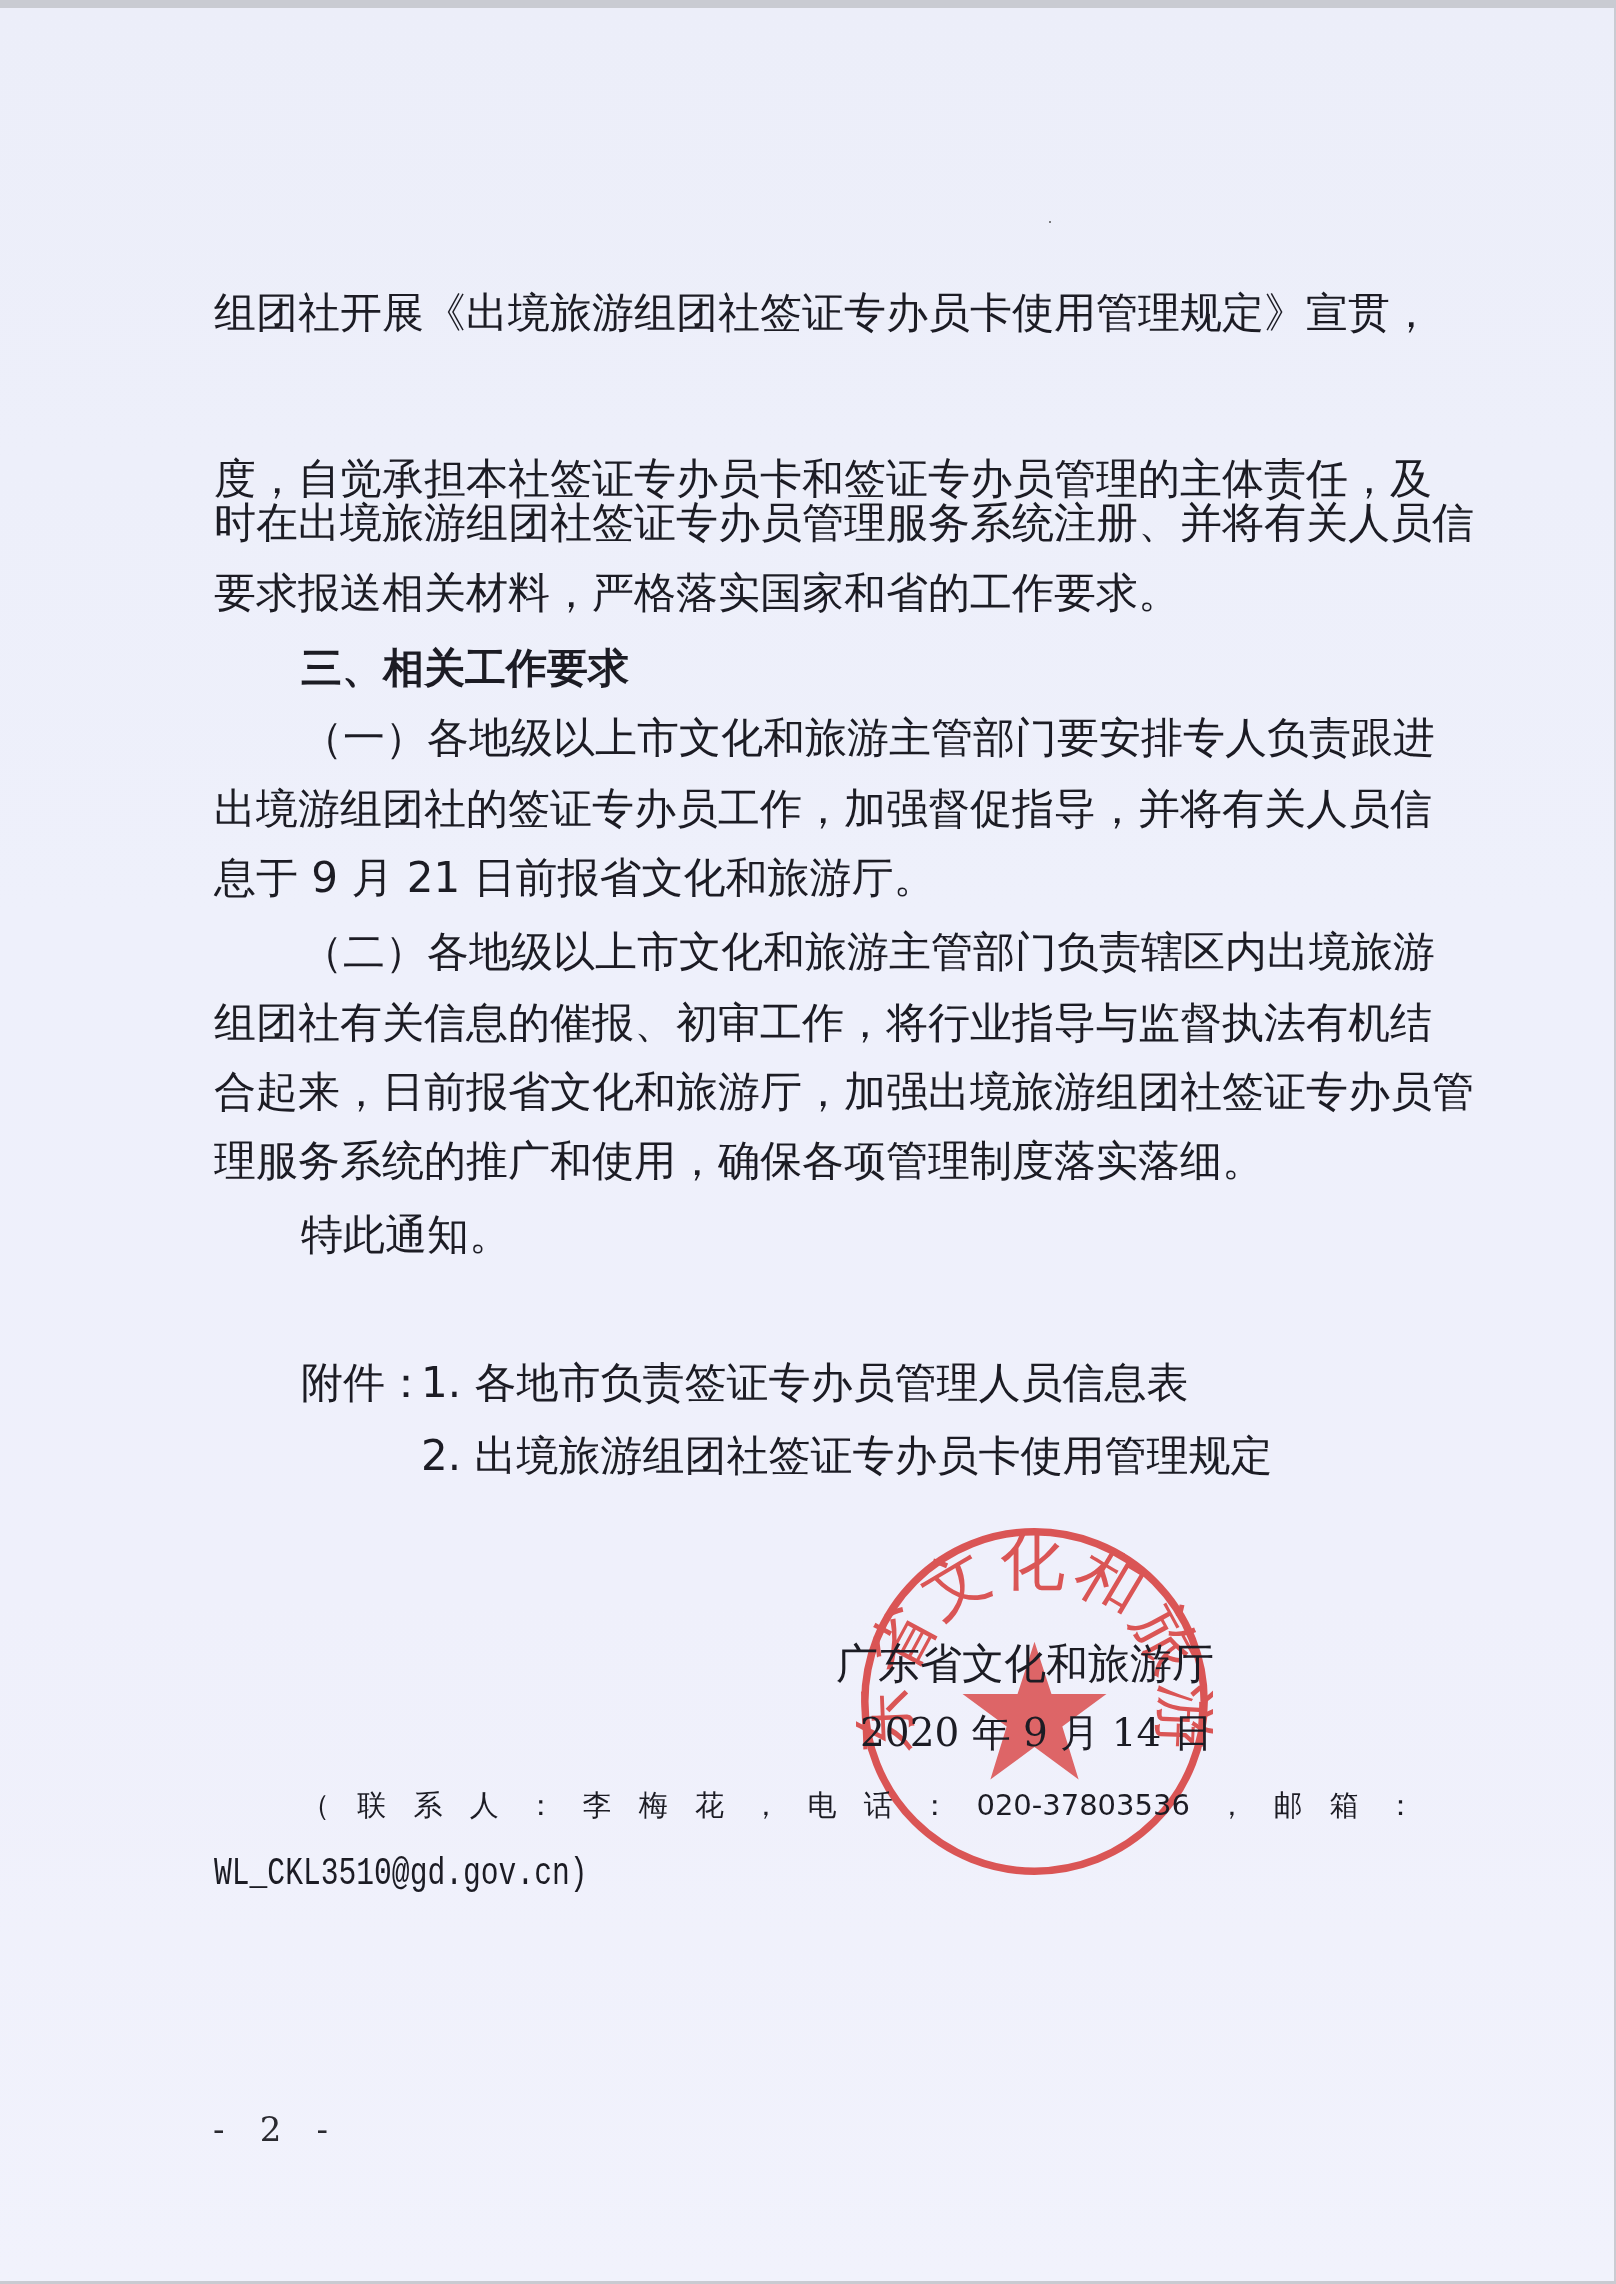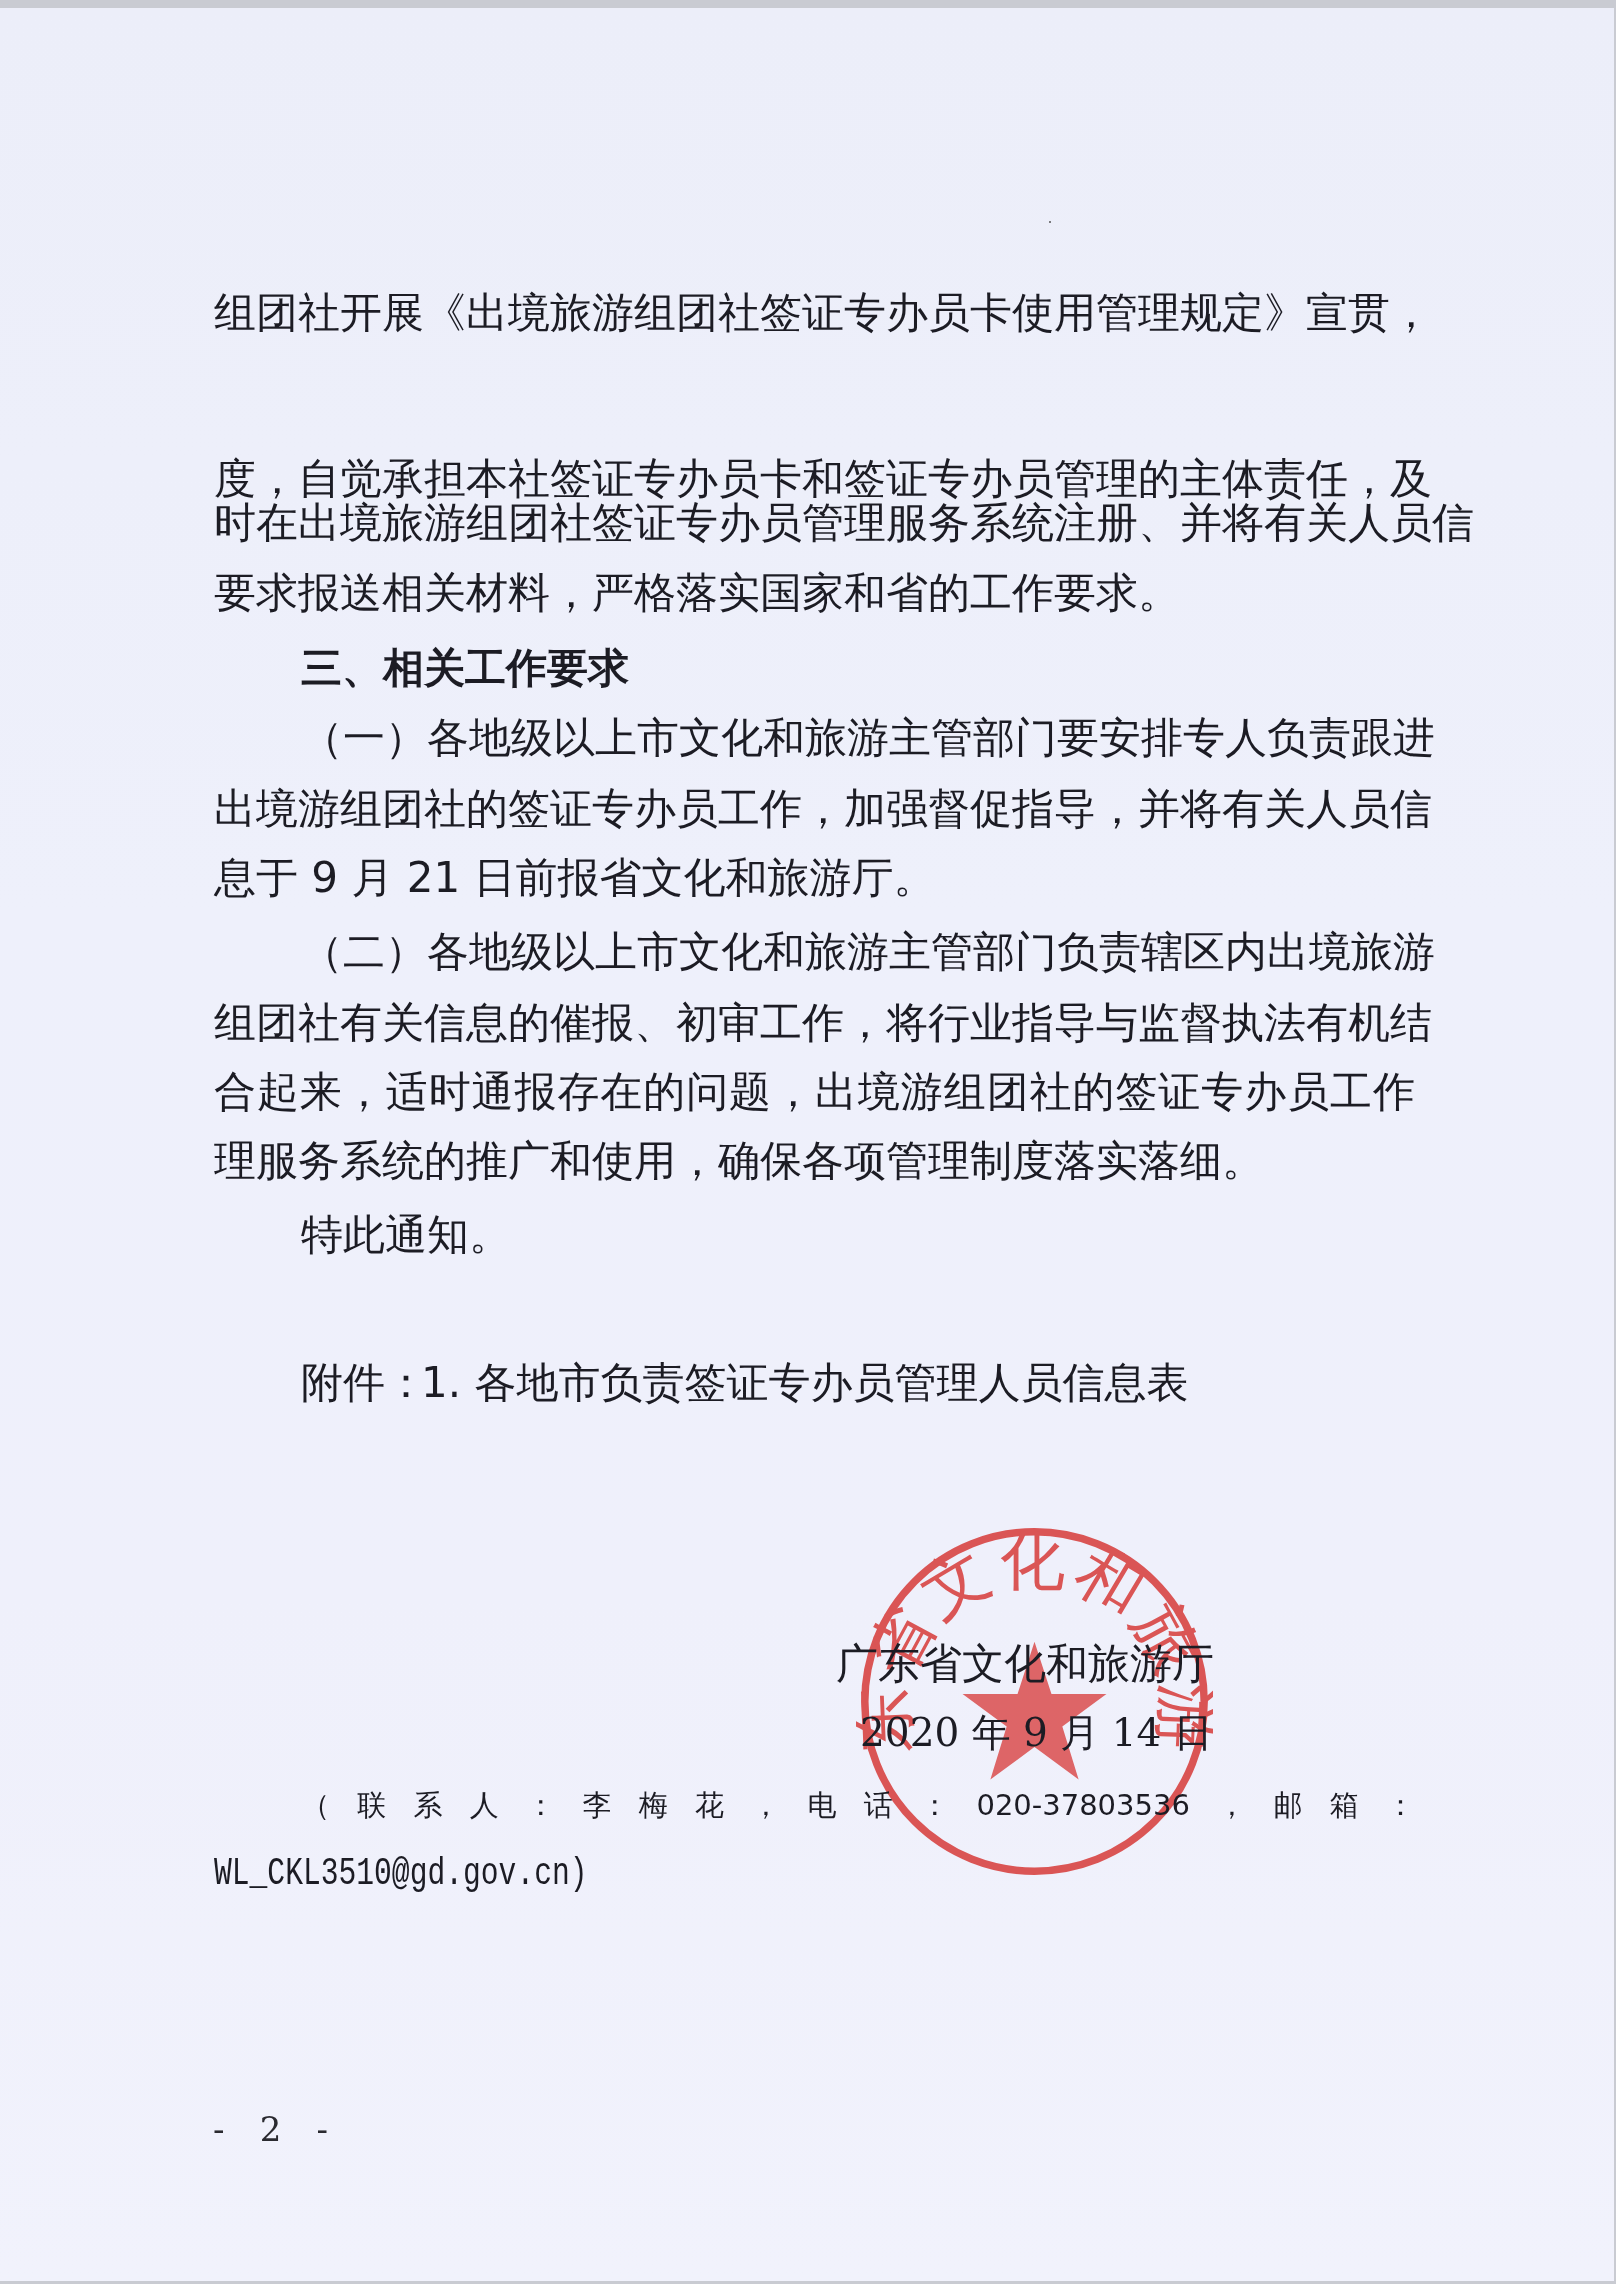--- a/index.html
+++ b/index.html
@@ -121,27 +121,28 @@
   <div class="line body-text last" style="top:558px;">要求报送相关材料，严格落实国家和省的工作要求。</div>
 
   <div class="line heading" style="top:633px;">三、相关工作要求</div>
 
   <div class="line body-text indent" style="top:703px;">（一）各地级以上市文化和旅游主管部门要安排专人负责跟进</div>
   <div class="line body-text" style="top:774px;">出境游组团社的签证专办员工作，加强督促指导，并将有关人员信</div>
   <div class="line body-text last" style="top:843px;">息于 9 月 21 日前报省文化和旅游厅。</div>
 
   <div class="line body-text indent" style="top:917px;">（二）各地级以上市文化和旅游主管部门负责辖区内出境旅游</div>
   <div class="line body-text" style="top:988px;">组团社有关信息的催报、初审工作，将行业指导与监督执法有机结</div>
-  <div class="line body-text" style="top:1057px;">合起来，适时通报存在的问题，出境游组团社的签证专办员工作</div>
+  <div class="line body-text" style="top:1057px;">合起来，日前报省文化和旅游厅，加强出境旅游组团社签证专办员管</div>
   <div class="line body-text last" style="top:1126px;">理服务系统的推广和使用，确保各项管理制度落实落细。</div>
 
   <div class="line" style="top:1200px; left:301px;">特此通知。</div>
 
   <div class="line attach-label" style="top:1348px;">附件：</div>
   <div class="line attach-item" style="top:1348px;">1. 各地市负责签证专办员管理人员信息表</div>
+  <div class="line attach-item" style="top:1421px;">2. 出境旅游组团社签证专办员卡使用管理规定</div>
 
   <svg class="seal" viewBox="0 0 526 526">
     <defs>
       <path id="sealArc" d="M 80 330 A 190 190 0 1 1 446 330"></path>
     </defs>
     <circle cx="263" cy="263" r="250" fill="none" stroke="#d8403f" stroke-width="11"></circle>
     <text font-size="96" fill="#d8403f" font-family="DejaVu Sans, sans-serif" letter-spacing="6">
       <textPath href="#sealArc" startOffset="50%" text-anchor="middle">广东省文化和旅游厅</textPath>
     </text>
     <polygon points="263,175 288,252 369,252 304,300 328,378 263,330 198,378 222,300 157,252 238,252" fill="#d8403f" opacity="0.9"></polygon>

